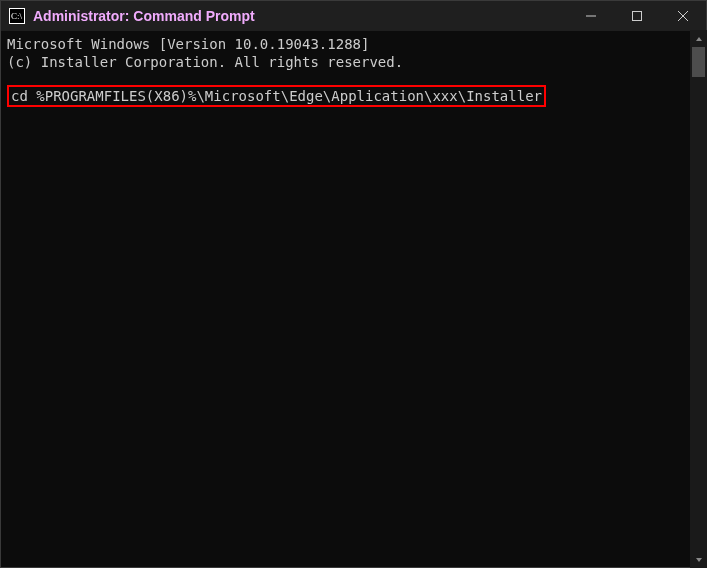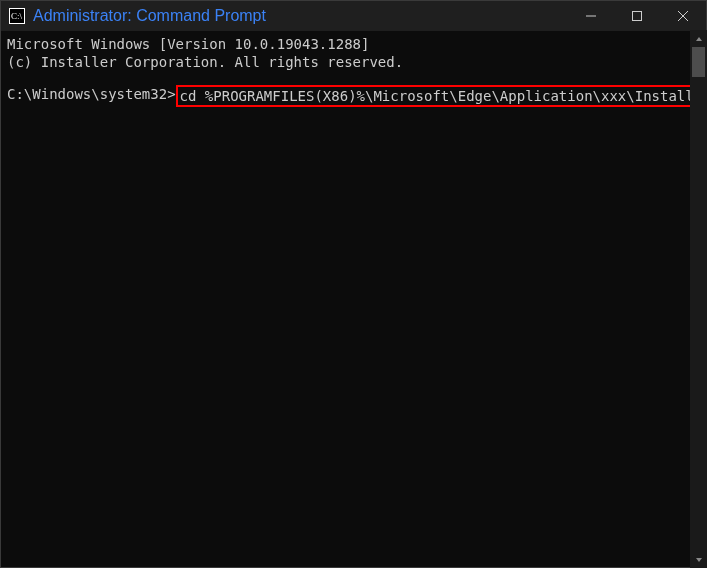--- a/index.html
+++ b/index.html
@@ -36,22 +36,23 @@
   .app-icon {
     width: 16px;
     height: 16px;
     display: inline-flex;
     align-items: center;
     justify-content: center;
   }
   .app-icon svg { width: 16px; height: 16px; }
   .title-text {
     font-family: 'Segoe UI', Tahoma, sans-serif;
-    font-size: 16px;
-    color: #3b82f6;
+    font-size: 14px;
+    color: #f0abfc;
+    font-weight: bold;
   }
   .window-controls {
     display: flex;
     height: 100%;
   }
   .ctrl-btn {
     width: 46px;
     height: 30px;
     display: flex;
     align-items: center;
@@ -157,21 +158,20 @@
           <line x1="10" y1="0" x2="0" y2="10" stroke="#cccccc" stroke-width="1"></line>
         </svg>
       </div>
     </div>
   </div>
 
   <div class="terminal-area">
     <div class="terminal-line">Microsoft Windows [Version 10.0.19043.1288]</div>
     <div class="terminal-line">(c) Installer Corporation. All rights reserved.</div>
     <div class="prompt-row">
-      <span class="prompt-text">C:\Windows\system32&gt;</span>
       <span class="command-box">cd %PROGRAMFILES(X86)%\Microsoft\Edge\Application\xxx\Installer</span>
     </div>
   </div>
 
   <div class="scrollbar">
     <div class="scroll-arrow">
       <svg width="8" height="8" viewBox="0 0 8 8">
           <path d="M4 2 L7 6 L1 6 Z" fill="#888"></path>
         </svg>
     </div>

